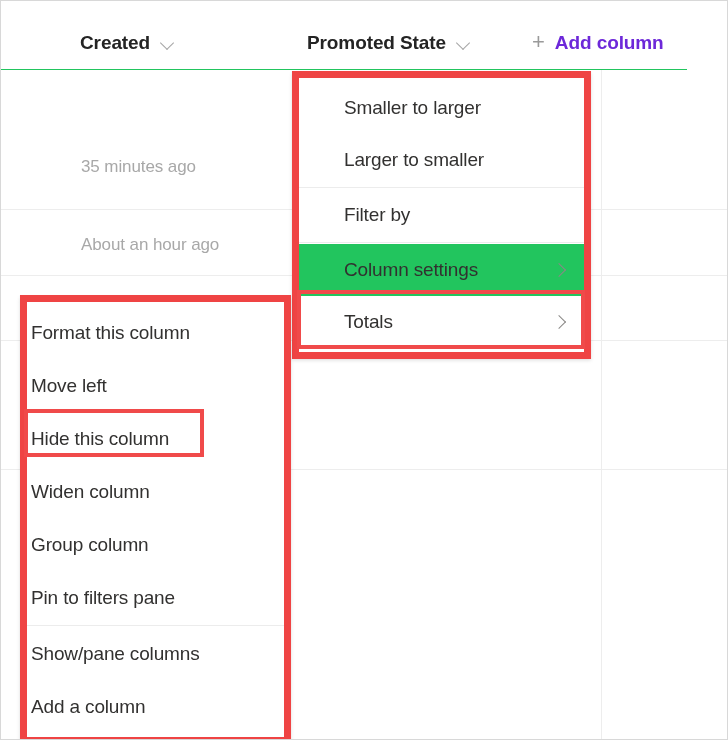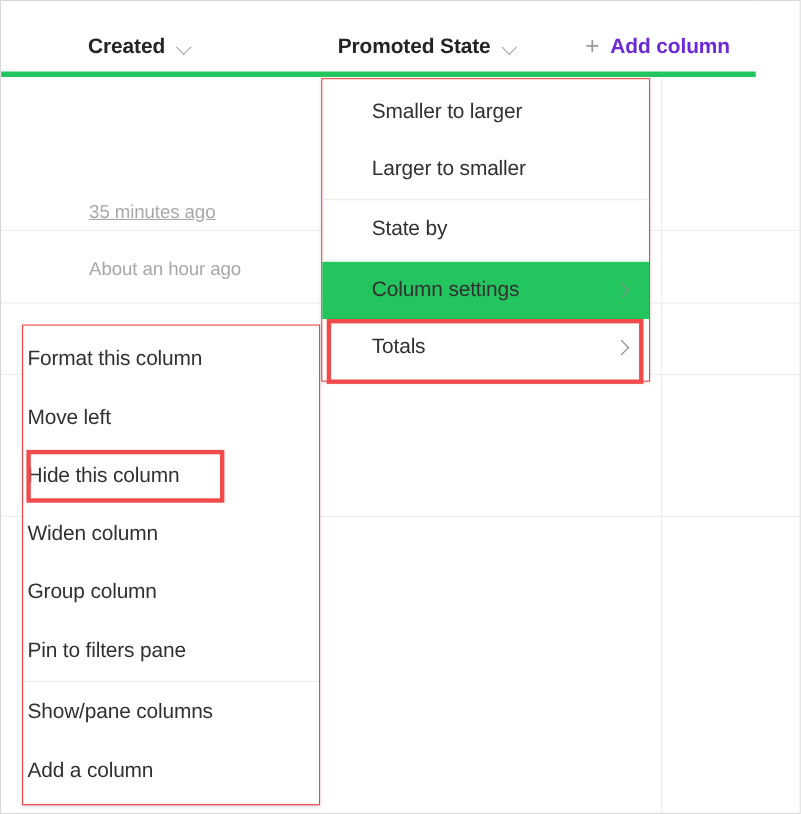--- a/index.html
+++ b/index.html
@@ -20,21 +20,21 @@
     overflow: hidden;
   }
 
   
   .header-row {
     position: absolute;
     left: 0; top: 0;
     width: 686px;
     height: 69px;
     background: #ffffff;
-    border-bottom: 5px solid #22c55e;
+    border-bottom: 1px solid #22c55e;
   }
 
   .col-header {
     position: absolute;
     display: flex;
     align-items: center;
     gap: 11px;
     height: 28px;
     top: 28px;
     cursor: pointer;
@@ -111,21 +111,21 @@
     top: 69px;
     width: 1px;
     background: #ededed;
   }
 
   
   .menu {
     position: absolute;
     background: #ffffff;
     box-shadow: 0 1.6px 3.6px rgba(0,0,0,0.13), 0 0.3px 0.9px rgba(0,0,0,0.10);
-    border: 1px solid #ef4444;
+    border: 7px solid #ef4444;
     padding: 4px 0;
   }
 
   .menu-item {
     position: relative;
     display: flex;
     align-items: center;
     height: 52px;
     padding: 0 18px 0 43px;
     font-size: 19px;
@@ -200,21 +200,21 @@
 <body>
 
 <div id="root">
 
   <div class="grid-line" style="top:208px;"></div>
   <div class="grid-line" style="top:274px;"></div>
   <div class="grid-line" style="top:339px;"></div>
   <div class="grid-line" style="top:468px;"></div>
   <div class="v-line" style="left:600px; height:671px;"></div>
 
-  <div class="cell-text" style="left:80px; top:182px;text-decoration:underline;">35 minutes ago</div>
+  <div class="cell-text" style="left:80px; top:156px;">35 minutes ago</div>
   <div class="cell-text" style="left:80px; top:234px;text-align:right;">About an hour ago</div>
 
   <div class="header-row">
 
     <div class="col-header" id="hdr-created">
       <span class="label">Created</span>
       <span class="chev-down"></span>
     </div>
 
     <div class="col-header" id="hdr-promoted">
@@ -235,21 +235,21 @@
       <span>Smaller to larger</span>
     </div>
 
     <div class="menu-item">
       <span>Larger to smaller</span>
     </div>
 
     <div class="menu-divider"></div>
 
     <div class="menu-item">
-      <span>State by</span>
+      <span>Filter by</span>
     </div>
 
     <div class="menu-divider"></div>
 
 
     <div class="menu-item selected">
       <span>Column settings</span>
       <span class="chev-right"></span>
     </div>
 

